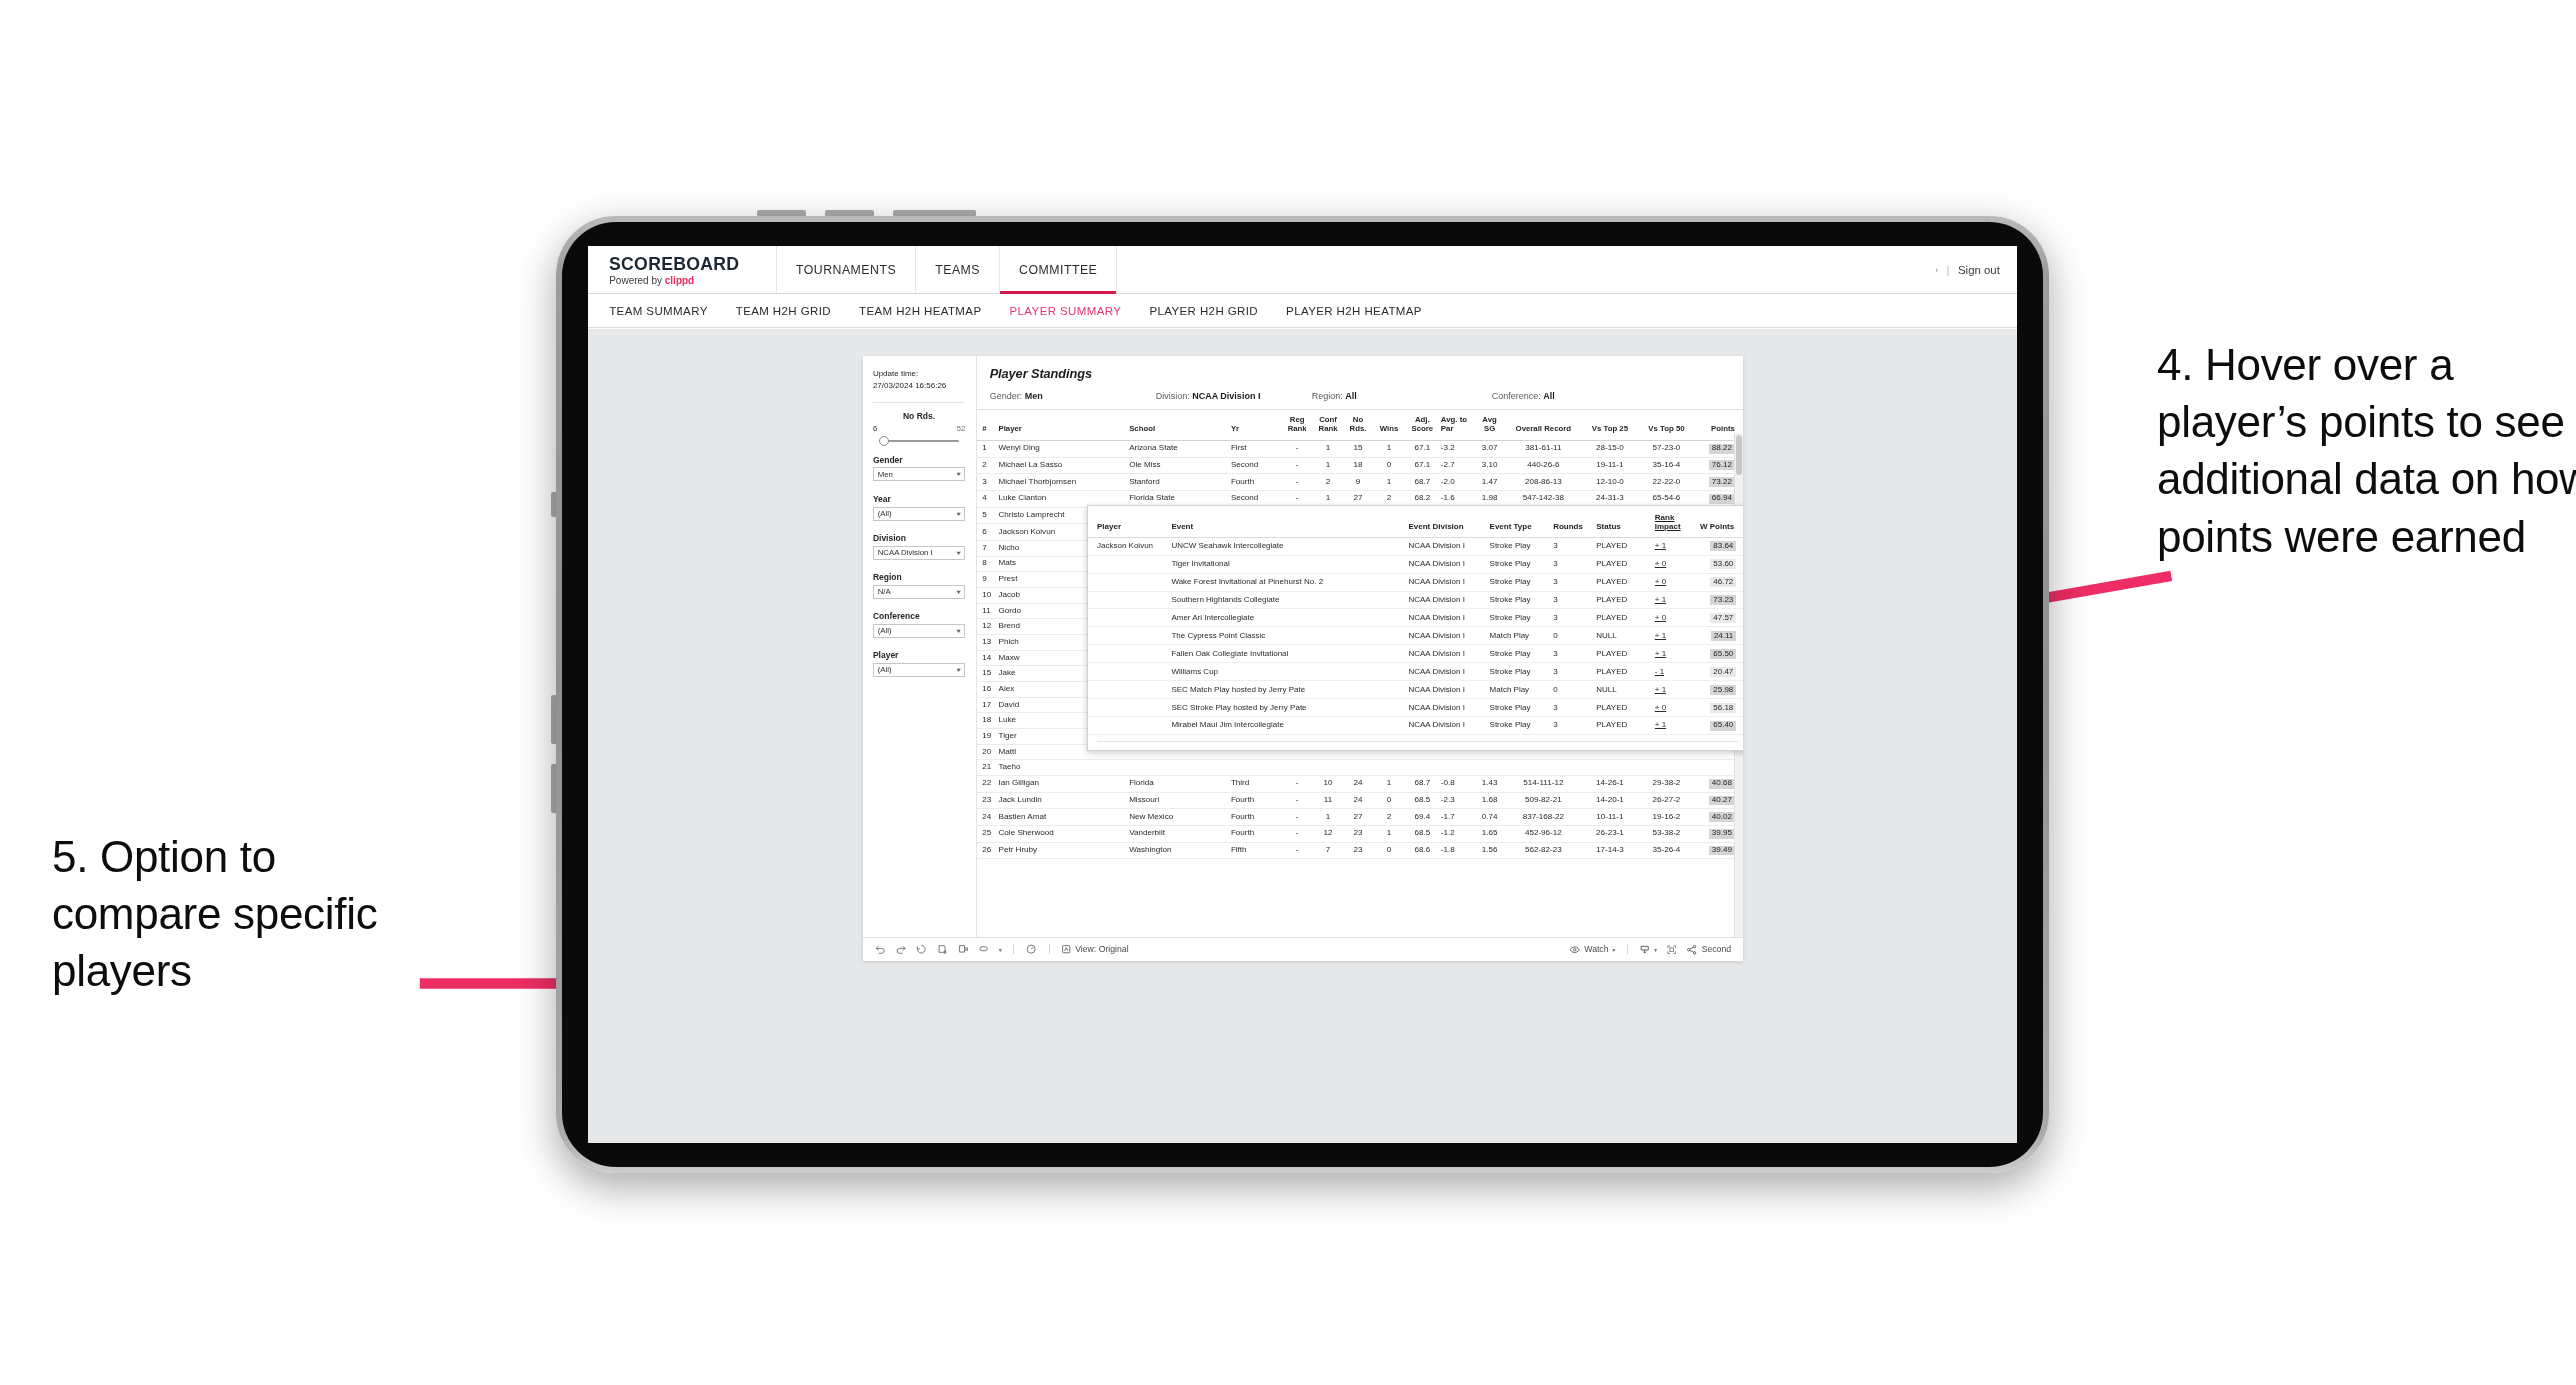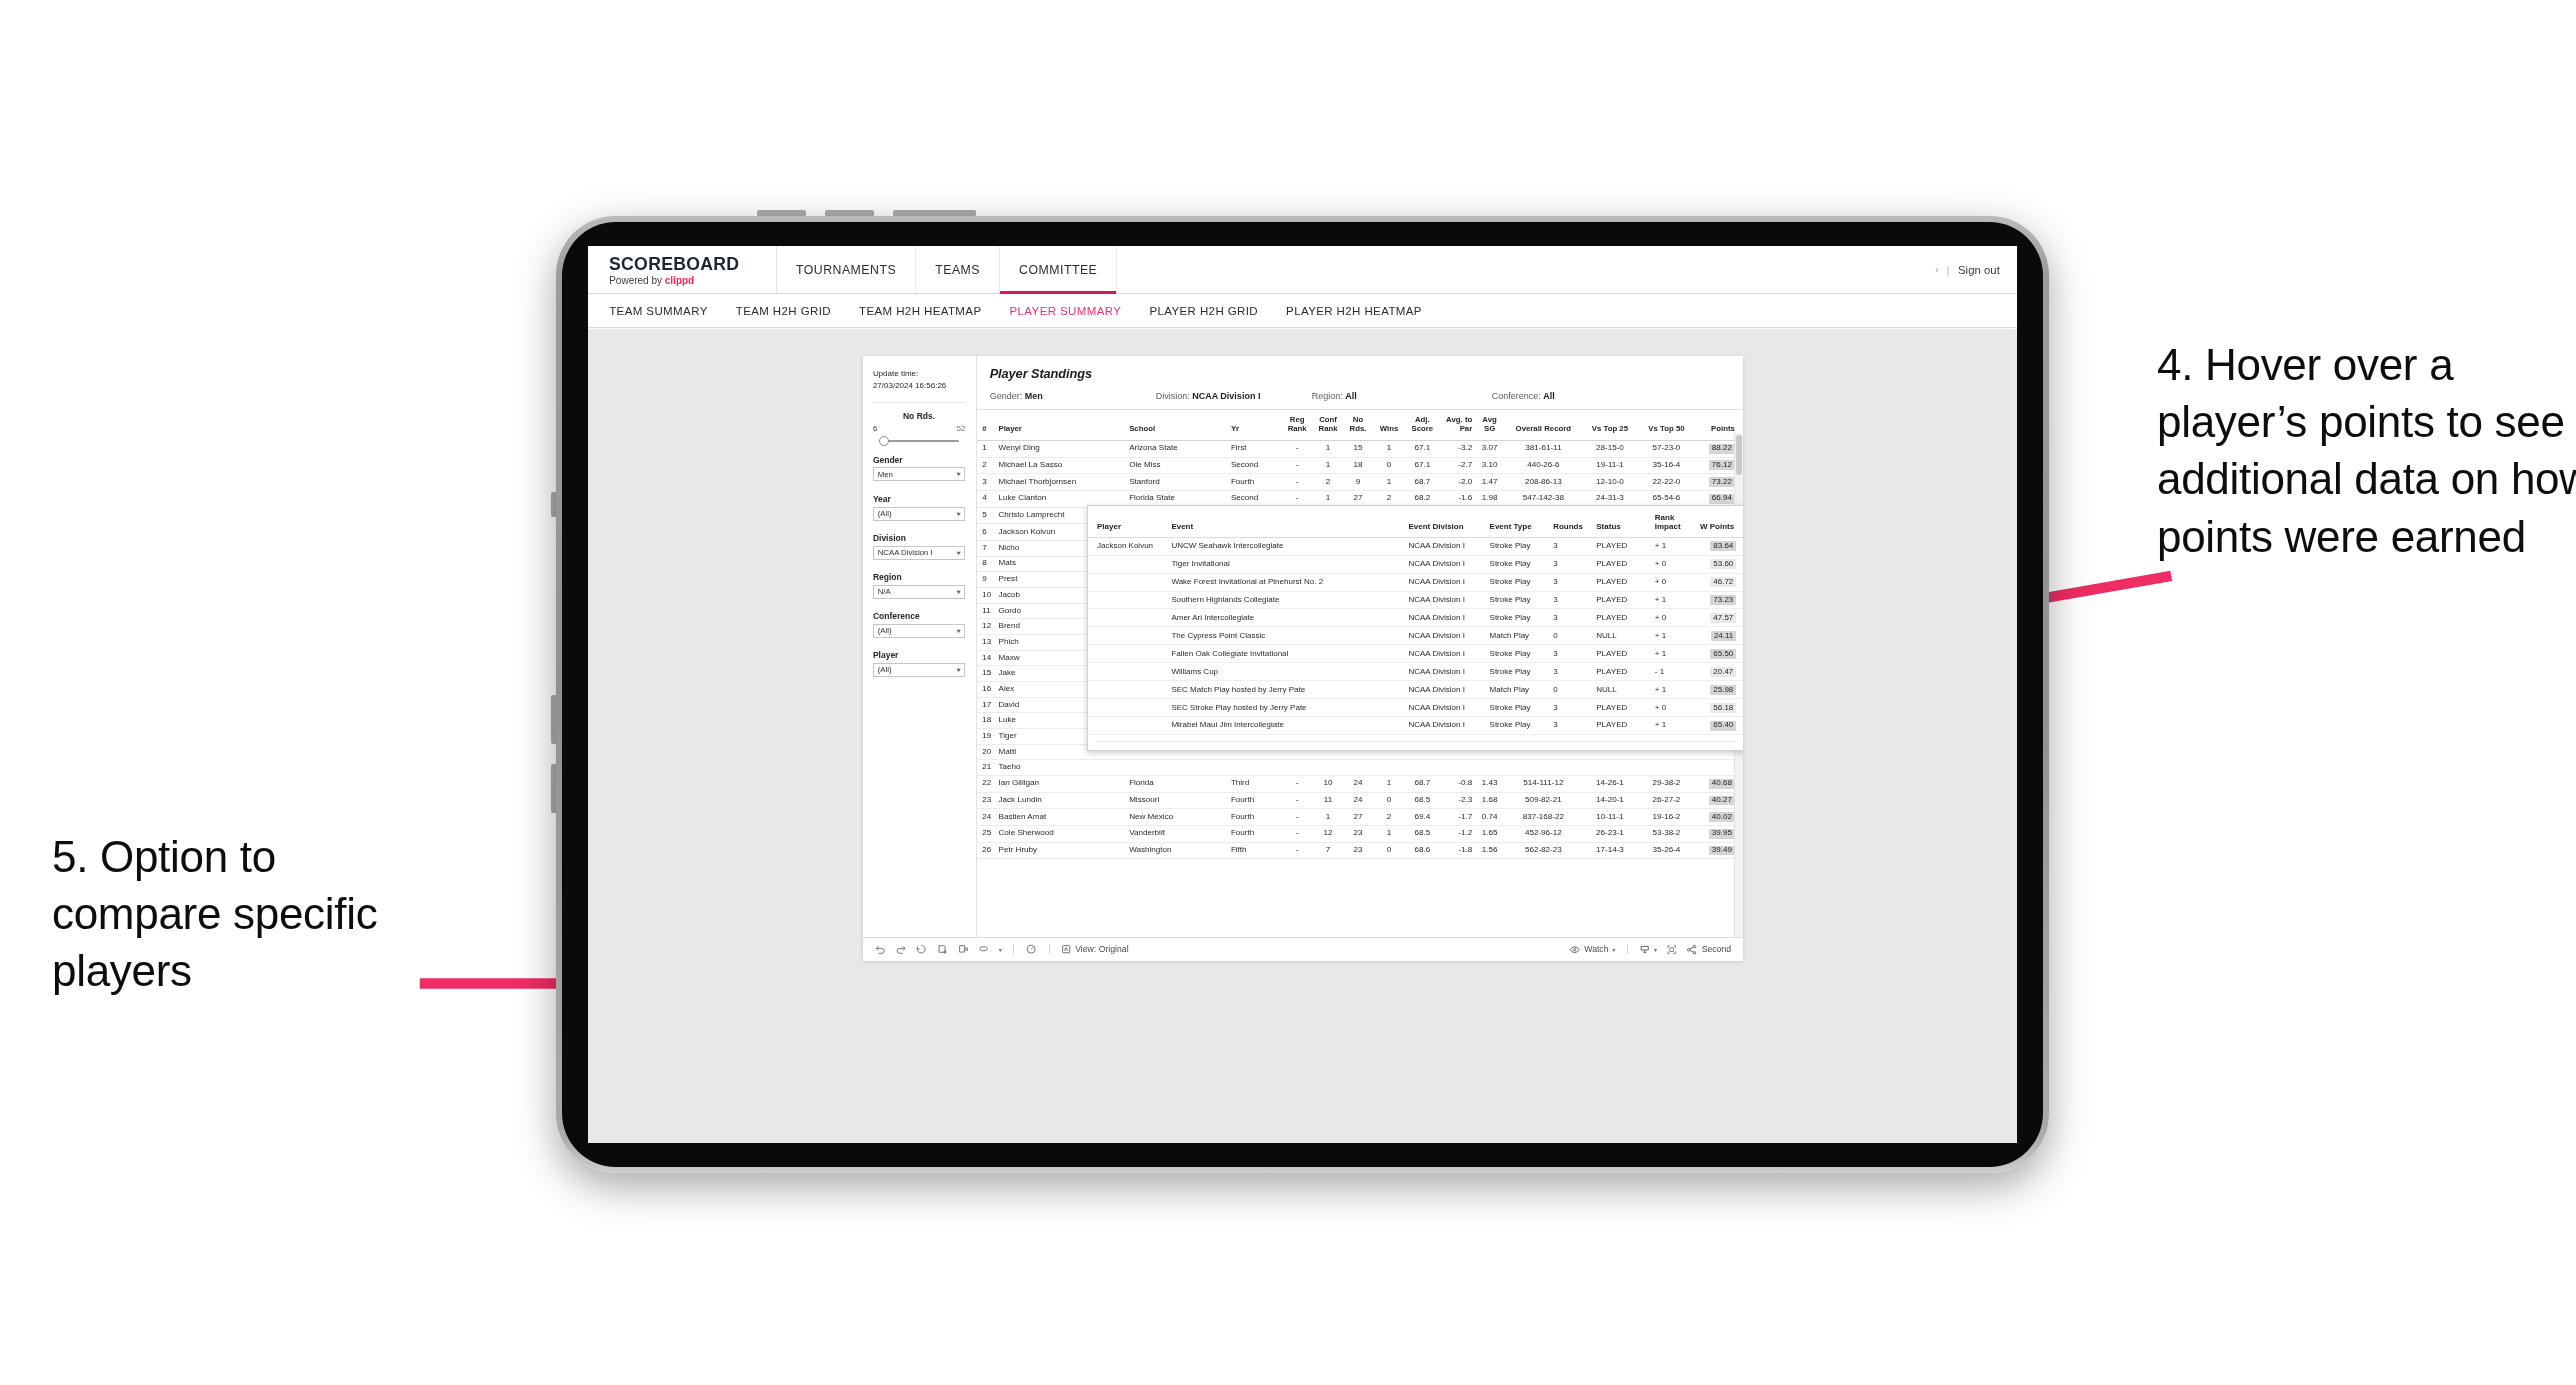--- a/index.html
+++ b/index.html
@@ -187,21 +187,21 @@
   }
   .c-num   { width: 16px; text-align: left; padding-left: 5.7px !important; }
   .c-player{ width: 104px; text-align: left; }
   .c-school{ width: 81px; text-align: left; }
   .c-yr    { width: 42px; text-align: left; }
   .c-rr    { width: 24.6px; text-align: center; }
   .c-cr    { width: 24.6px; text-align: center; }
   .c-nr    { width: 23px; text-align: center; }
   .c-wins  { width: 26.5px; text-align: center; }
   .c-adj   { width: 26.5px; text-align: center; }
-  .c-atp   { width: 28px; text-align: right; }
+  .c-atp   { width: 28px; text-align: left; }
   .c-sg    { width: 24.6px; text-align: center; }
   .c-ovr   { width: 61px; text-align: center; }
   .c-t25   { width: 45px; text-align: center; }
   .c-t50   { width: 45px; text-align: center; }
   .c-pts   { width: 38px; text-align: right; padding-right: 7.6px !important; }
   .ptsbox {
     display: inline-block; background: #d5d5d5; color: #1f1f1f;
     padding: 0.5px 2.8px; min-width: 25.5px; text-align: right;
   }
   .ptsbox.light { background: #e9e9e9; }
@@ -232,21 +232,21 @@
   table.ttable tbody td {
     padding: 3.6px 2.8px; border-bottom: 0.9px solid #efefef; line-height: 1.1;
     white-space: nowrap; overflow: hidden;
   }
   .t-player { width: 79px; padding-left: 9.5px !important; }
   .t-event  { width: 231px; }
   .t-div    { width: 79px; }
   .t-type   { width: 62px; }
   .t-rounds { width: 42px; }
   .t-status { width: 57px; }
-  .t-rank   { width: 44px; }
+  .t-rank   { width: 44px; text-decoration: underline; }
   .t-pts    { width: 49px; text-align: right; padding-right: 11.4px !important; }
   #tt-foot { border-top: 0.9px solid #e3e3e3; margin: 5.7px 9.5px 0 9.5px; height: 0.9px; }
 
   
   #viz-toolbar {
     height: 24px; border-top: 0.9px solid #dfdfdf; background: #fff;
     display: flex; align-items: center; padding: 0 11.4px;
     font-size: 8.5px; color: #5e5e5e; gap: 8.5px;
   }
   .tb-icon { width: 12.3px; height: 12.3px; display: flex; align-items: center; justify-content: center; color: #777; cursor: pointer; }

